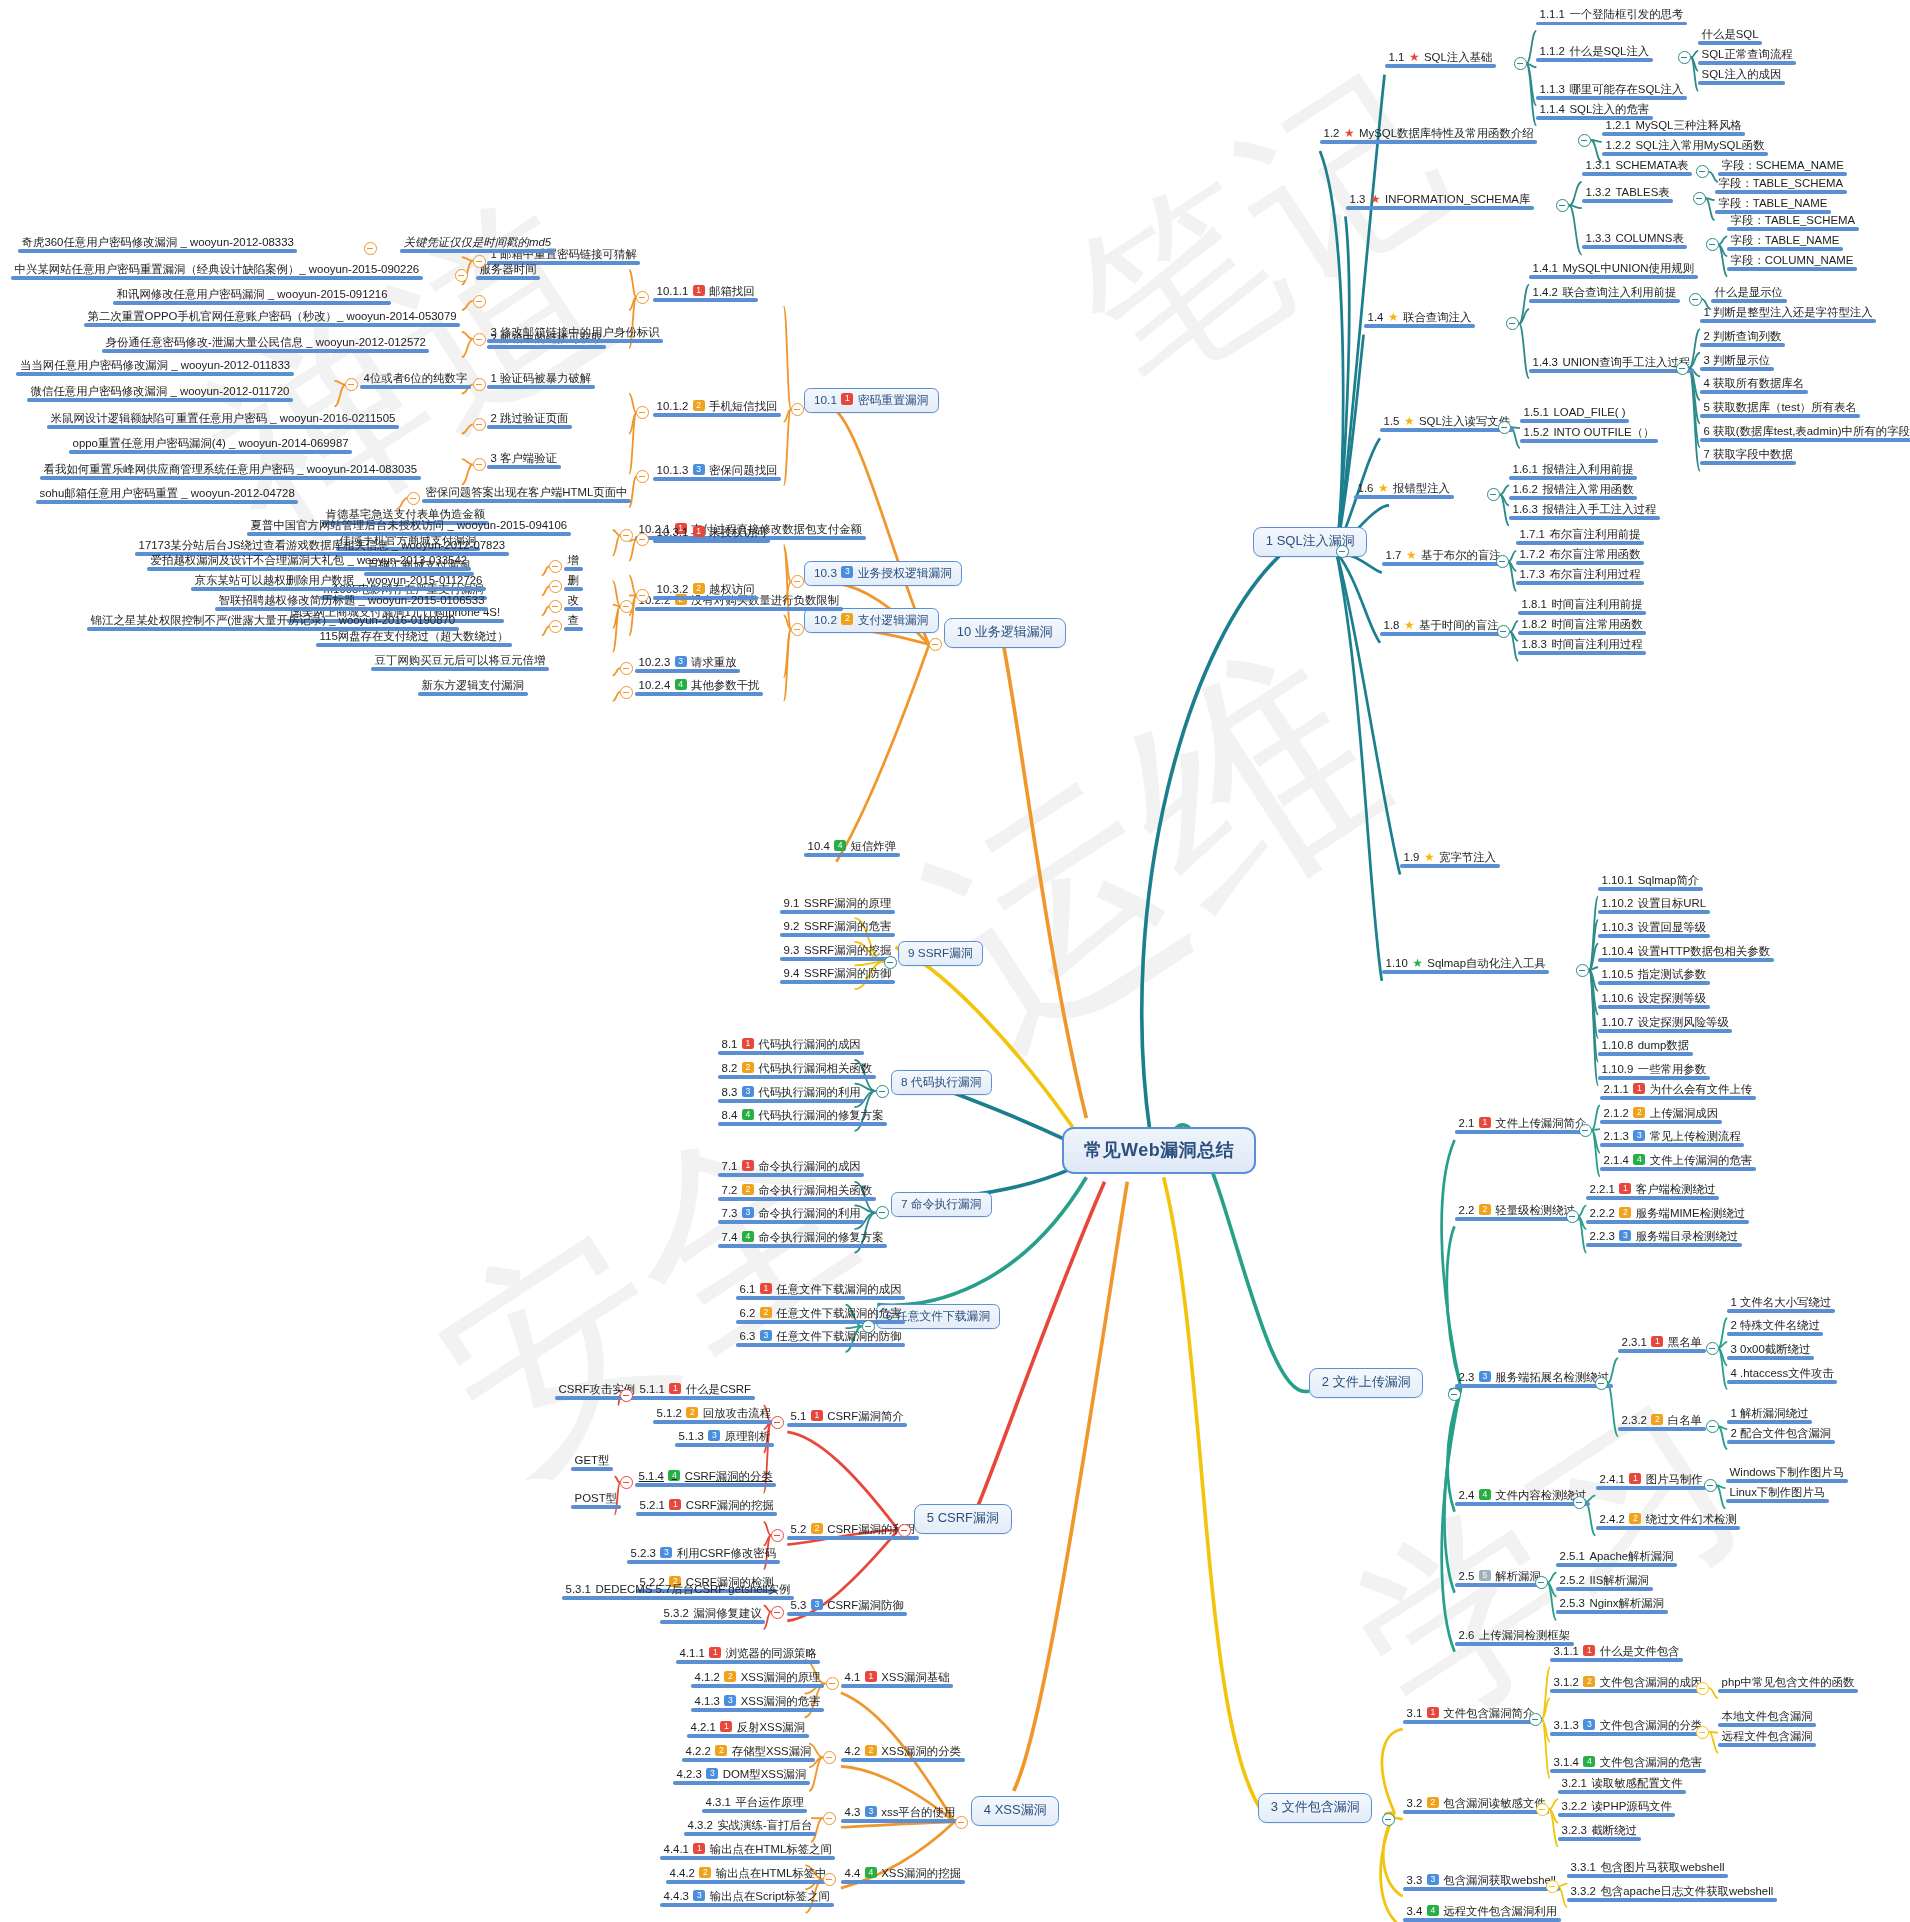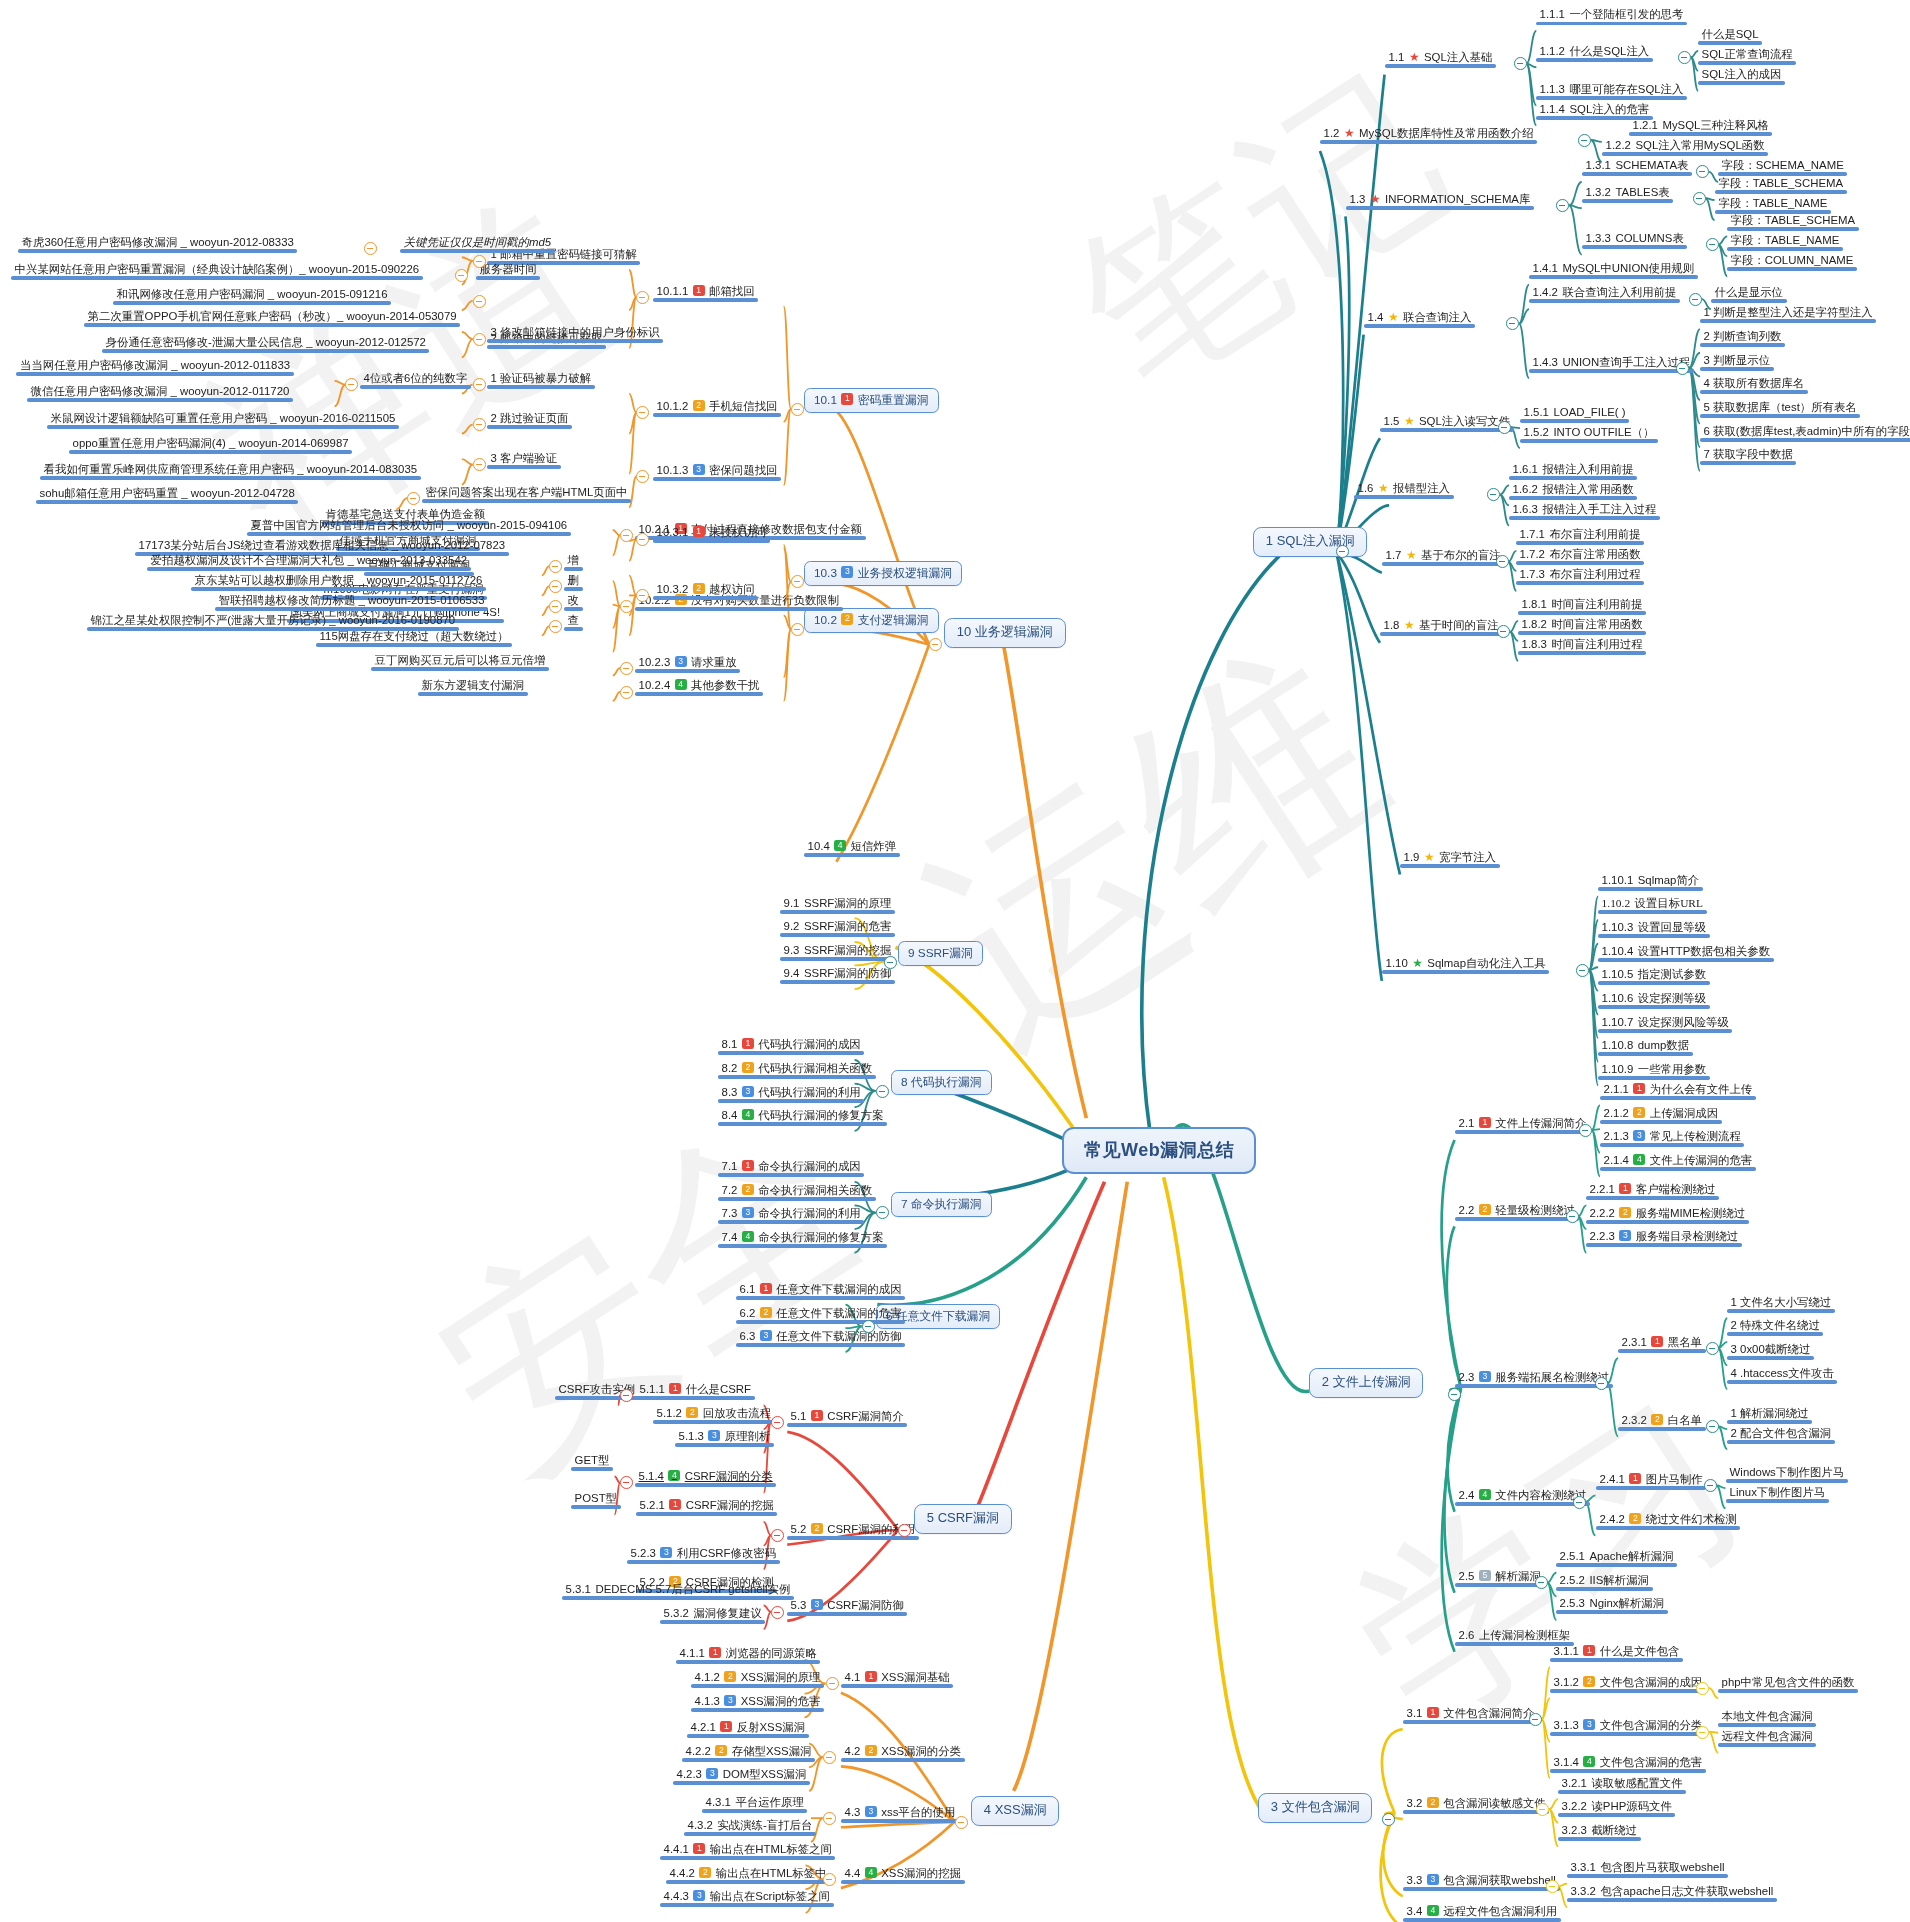--- a/index.html
+++ b/index.html
@@ -344,21 +344,21 @@
     <div class="node bar" style="left: 1536px; top: 102px;">
       <span class="txt num">1.1.4</span>
       <span class="txt">SQL注入的危害</span>
     </div>
     <div class="node bar" style="left: 1320px; top: 126px;">
       <span class="txt num">1.2</span>
       <span class="star">★</span>
       <span class="txt">MySQL数据库特性及常用函数介绍</span>
     </div>
     <div class="ctl " style="left: 1578px; top: 134px;"></div>
-    <div class="node bar" style="left: 1602px; top: 118px; margin-left: 27px;">
+    <div class="node bar" style="left: 1602px; top: 118px;">
       <span class="txt num">1.2.1</span>
       <span class="txt">MySQL三种注释风格</span>
     </div>
     <div class="node bar" style="left: 1602px; top: 138px;">
       <span class="txt num">1.2.2</span>
       <span class="txt">SQL注入常用MySQL函数</span>
     </div>
     <div class="node bar" style="left: 1346px; top: 192px;">
       <span class="txt num">1.3</span>
       <span class="star">★</span>
@@ -518,21 +518,21 @@
     <div class="node bar" style="left: 1382px; top: 956px;">
       <span class="txt num">1.10</span>
       <span class="star g">★</span>
       <span class="txt">Sqlmap自动化注入工具</span>
     </div>
     <div class="ctl " style="left: 1576px; top: 964px;"></div>
     <div class="node bar" style="left: 1598px; top: 873px;">
       <span class="txt num">1.10.1</span>
       <span class="txt">Sqlmap简介</span>
     </div>
-    <div class="node bar" style="left: 1598px; top: 896px; font-family: Liberation Serif, serif;">
+    <div class="node bar" style="left: 1598px; top: 896px;">
       <span class="txt num">1.10.2</span>
       <span class="txt">设置目标URL</span>
     </div>
     <div class="node bar" style="left: 1598px; top: 920px;">
       <span class="txt num">1.10.3</span>
       <span class="txt">设置回显等级</span>
     </div>
     <div class="node bar" style="left: 1598px; top: 944px;">
       <span class="txt num">1.10.4</span>
       <span class="txt">设置HTTP数据包相关参数</span>

